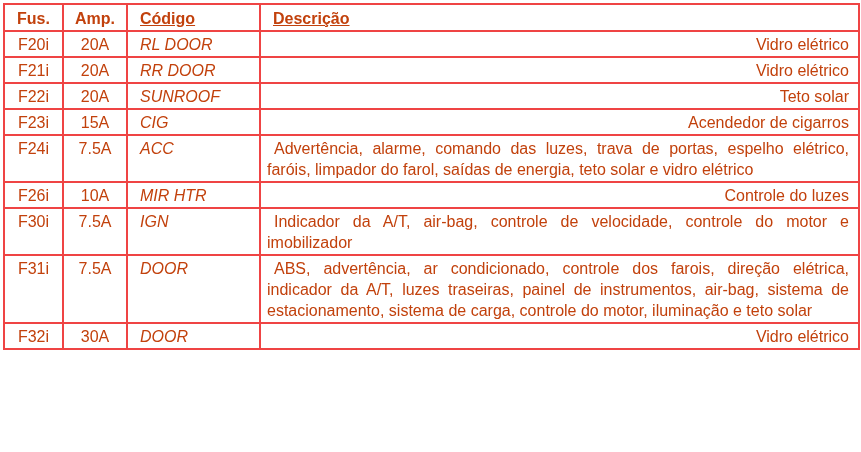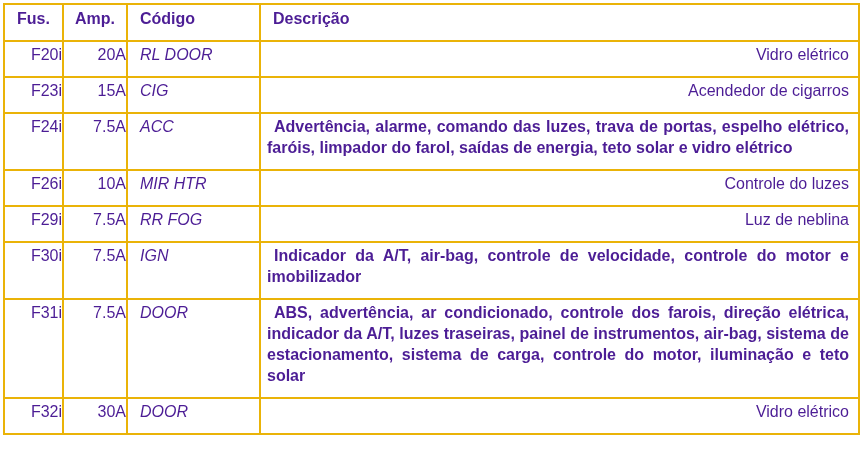--- a/index.html
+++ b/index.html
@@ -22,48 +22,48 @@
     table-layout: fixed;
     width: 855px;
     background: #ffffff;
   }
   col.c-fus    { width: 59px; }
   col.c-amp    { width: 64px; }
   col.c-codigo { width: 133px; }
   col.c-desc   { width: 599px; }
   .fuse-table th,
   .fuse-table td {
-    border: 2px solid #eab308;
+    border: 2px solid #ef4444;
     font-family: "Liberation Sans", "DejaVu Sans", sans-serif;
     font-size: 16px;
-    color: #4c1d95;
+    color: #c2410c;
     vertical-align: top;
     box-sizing: border-box;
     line-height: 21px;
-    padding: 2px 0 11px 0;
+    padding: 2px 0 1px 0;
     overflow: hidden;
   }
   .fuse-table th {
     font-weight: bold;
     height: 27px;
     padding-top: 3px;
     text-align: left;
   }
   th.h-fus, th.h-amp { text-align: center; }
-  th.h-codigo, th.h-desc { padding-left: 12px; }
-  td.col-fus, td.col-amp { text-align: right; margin-left: 19px; }
+  th.h-codigo, th.h-desc { padding-left: 12px; text-decoration: underline; }
+  td.col-fus, td.col-amp { text-align: center; margin-left: 19px; }
   td.col-codigo { padding-left: 12px; font-style: italic; }
   td.col-desc {
     padding-left: 6px;
     padding-right: 9px;
     text-indent: 7px;
     text-align: right;
   }
   tr.single td { height: 26px; }
-  tr.multiline td.col-desc { text-align: justify; font-weight: bold; }
+  tr.multiline td.col-desc { text-align: justify; }
 </style>
 </head>
 <body>
 
 <div class="page">
   <table class="fuse-table">
     <colgroup>
       <col class="c-fus">
         <col class="c-amp">
         <col class="c-codigo">
@@ -78,42 +78,48 @@
       </tr>
     </thead>
     <tbody>
       <tr class="single">
         <td class="col-fus">F20i</td>
         <td class="col-amp">20A</td>
         <td class="col-codigo">RL DOOR</td>
         <td class="col-desc">Vidro elétrico</td>
       </tr>
       <tr class="single">
+        <td class="col-fus">F21i</td>
+        <td class="col-amp">20A</td>
+        <td class="col-codigo">RR DOOR</td>
+        <td class="col-desc">Vidro elétrico</td>
+      </tr>
+      <tr class="single">
+        <td class="col-fus">F22i</td>
+        <td class="col-amp">20A</td>
+        <td class="col-codigo">SUNROOF</td>
+        <td class="col-desc">Teto solar</td>
+      </tr>
+      <tr class="single">
         <td class="col-fus">F23i</td>
         <td class="col-amp">15A</td>
         <td class="col-codigo">CIG</td>
         <td class="col-desc">Acendedor de cigarros</td>
       </tr>
       <tr class="multiline">
         <td class="col-fus">F24i</td>
         <td class="col-amp">7.5A</td>
         <td class="col-codigo">ACC</td>
         <td class="col-desc">Advertência, alarme, comando das luzes, trava de portas, espelho elétrico, faróis, limpador do farol, saídas de energia, teto solar e vidro elétrico</td>
       </tr>
       <tr class="single">
         <td class="col-fus">F26i</td>
         <td class="col-amp">10A</td>
         <td class="col-codigo">MIR HTR</td>
         <td class="col-desc">Controle do luzes</td>
-      </tr>
-      <tr class="single">
-        <td class="col-fus">F29i</td>
-        <td class="col-amp">7.5A</td>
-        <td class="col-codigo">RR FOG</td>
-        <td class="col-desc">Luz de neblina</td>
       </tr>
       <tr class="multiline">
         <td class="col-fus">F30i</td>
         <td class="col-amp">7.5A</td>
         <td class="col-codigo">IGN</td>
         <td class="col-desc">Indicador da A/T, air-bag, controle de velocidade, controle do motor e imobilizador</td>
       </tr>
       <tr class="multiline">
         <td class="col-fus">F31i</td>
         <td class="col-amp">7.5A</td>

